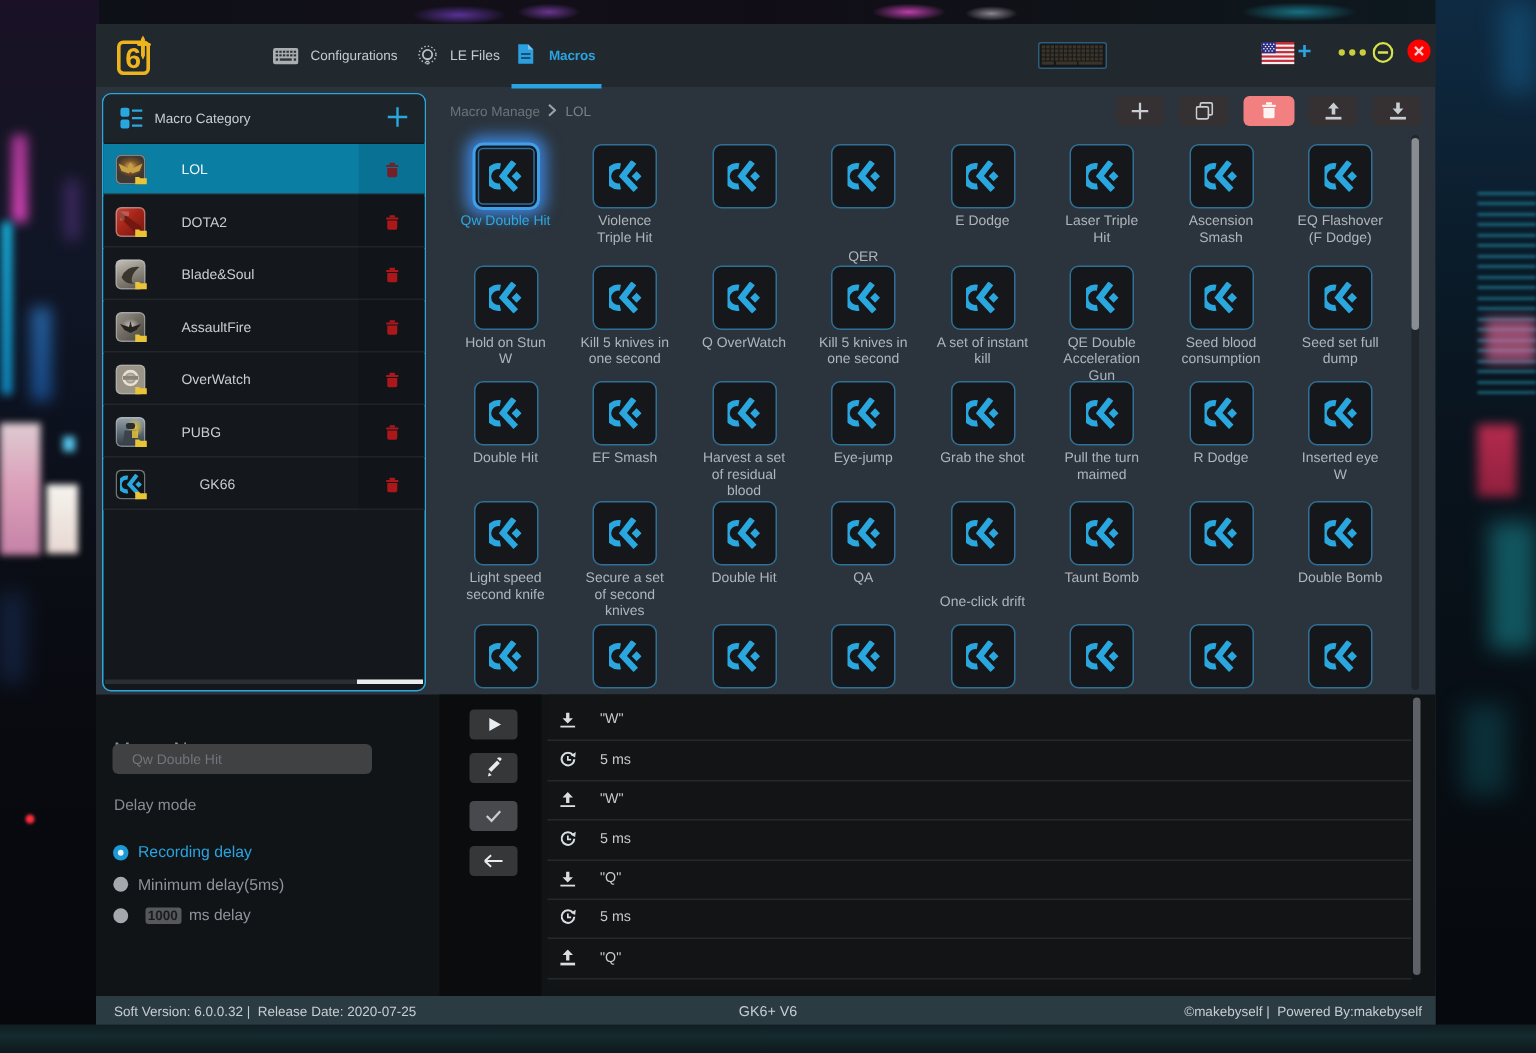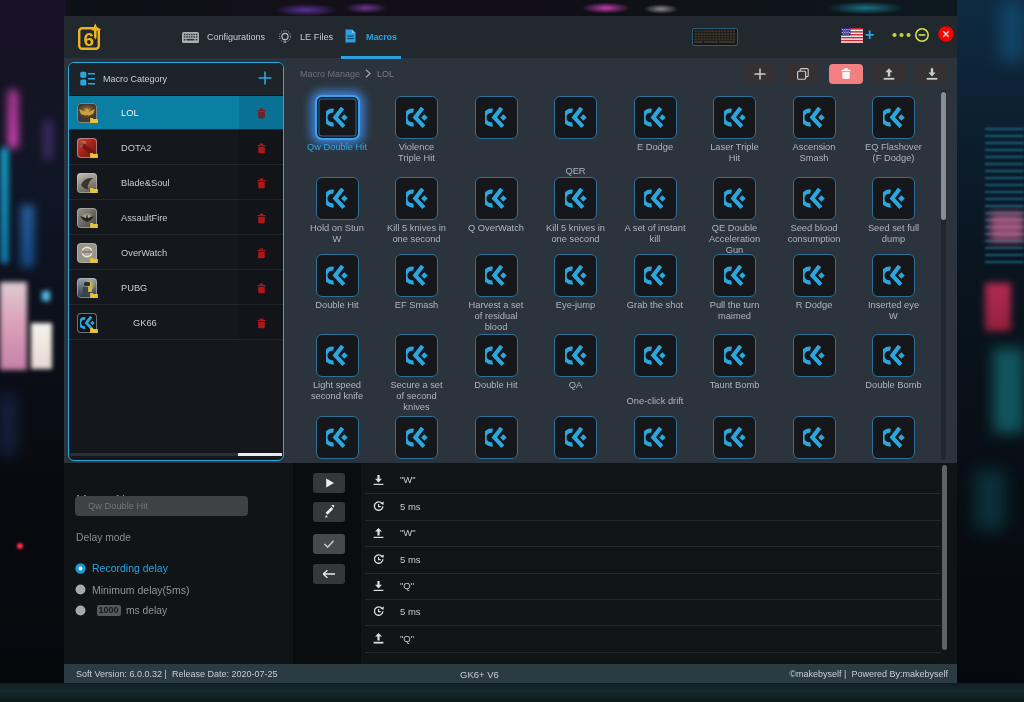--- a/index.html
+++ b/index.html
@@ -613,14 +613,14 @@
 <div class="abs" style="left:400px;top:606.4px;font-size:9.5px;color:#c6cbd0;">5 ms</div>
 <div class="abs" style="left:365px;top:625.3999999999999px;width:576px;height:1px;background:#24292e;"></div>
 <svg class="abs" style="left:373px;top:633.3px" width="11" height="10.6" viewBox="0 0 11 10.6">
       <use href="#ulrow"></use>
     </svg>
 <div class="abs" style="left:400px;top:632.8px;font-size:9.5px;color:#c6cbd0;">"Q"</div>
 <div class="abs" style="left:365px;top:651.7999999999998px;width:576px;height:1px;background:#24292e;"></div>
 <div class="abs" style="left:942px;top:465px;width:5px;height:185px;background:#5e6165;border-radius:3px;"></div>
 <div class="abs" style="left:64px;top:664px;width:893px;height:19px;background:#2b3b42;"></div>
 <div class="abs" style="left:76px;top:669px;font-size:9px;color:#c8cdd2;">Soft Version: 6.0.0.32 |&nbsp; Release Date: 2020-07-25</div>
-<div class="abs" style="left:460px;top:668.5px;width:104px;font-size:9.5px;color:#c8cdd2;">GK6+ V6</div>
+<div class="abs" style="left:460px;top:668.5px;width:104px;text-align:center;font-size:9.5px;color:#c8cdd2;">GK6+ V6</div>
 <div class="abs" style="left:680px;top:669px;width:268px;text-align:right;font-size:9px;color:#c8cdd2;">©makebyself |&nbsp; Powered By:makebyself</div>
 </div>
 </body></html>

